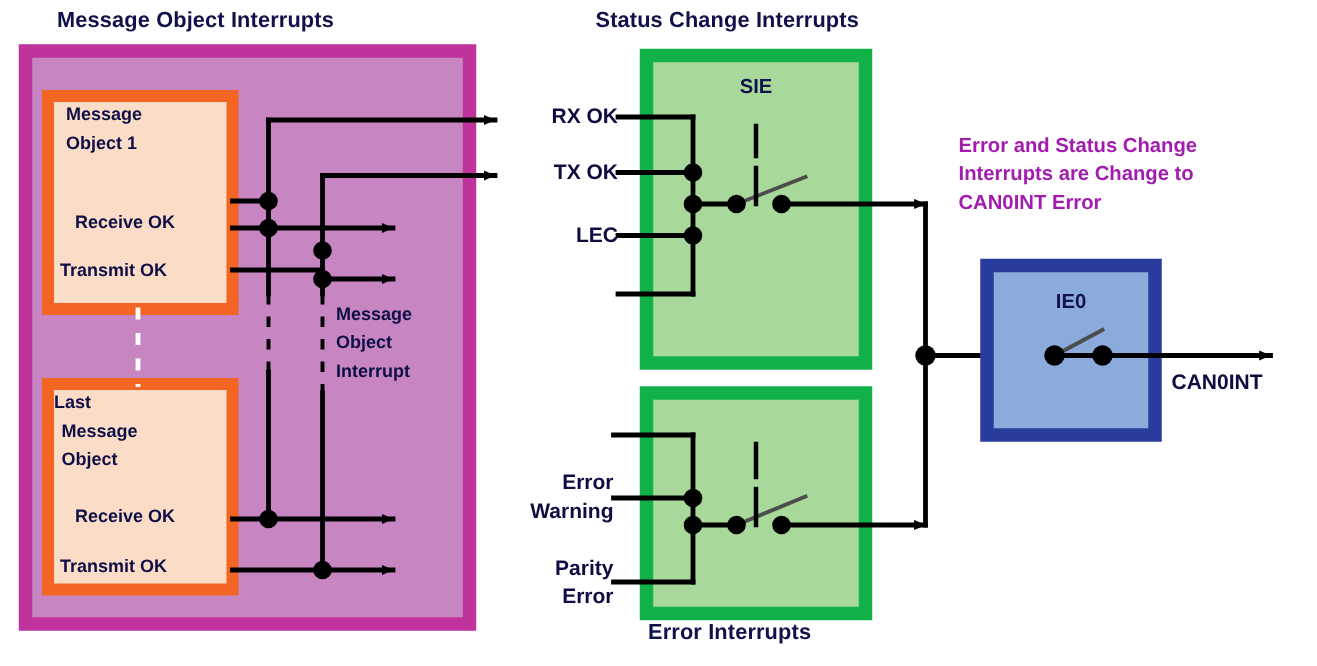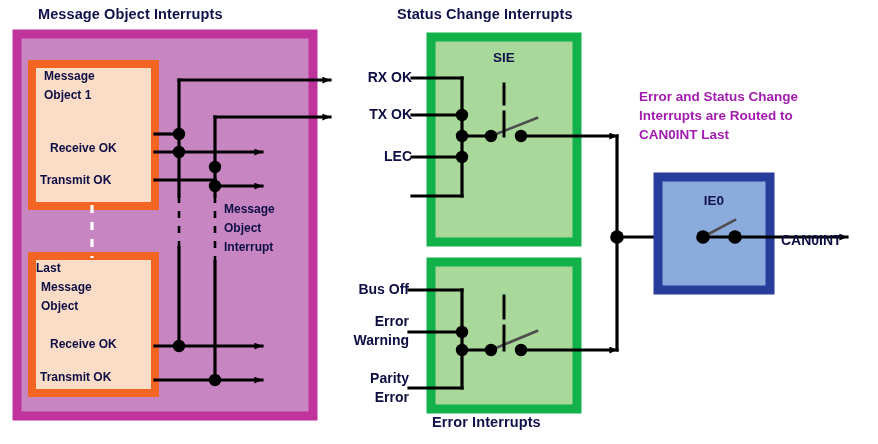--- a/index.html
+++ b/index.html
@@ -214,27 +214,26 @@
   <div class="lbl inner-lbl" style="left:224px; top:222px;">Object</div>
   <div class="lbl inner-lbl" style="left:224px; top:241px;">Interrupt</div>
 
   <div class="lbl box-lbl ta-c" style="left:431px; top:50px; width:146px;">SIE</div>
 
   <div class="lbl pin-lbl ta-r" style="left:252px; top:69px; width:160px;">RX OK</div>
   <div class="lbl pin-lbl ta-r" style="left:252px; top:106px; width:160px;">TX OK</div>
   <div class="lbl pin-lbl ta-r" style="left:252px; top:148px; width:160px;">LEC</div>
 
 
-  <div class="lbl pin-lbl ta-r" style="left:249px; top:281px; width:160px;">Bus Off</div>
   <div class="lbl pin-lbl ta-r" style="left:249px; top:313px; width:160px;">Error</div>
   <div class="lbl pin-lbl ta-r" style="left:249px; top:332px; width:160px;">Warning</div>
   <div class="lbl pin-lbl ta-r" style="left:249px; top:370px; width:160px;">Parity</div>
   <div class="lbl pin-lbl ta-r" style="left:249px; top:389px; width:160px;">Error</div>
 
   <div class="lbl note-lbl" style="left:639px; top:88px;">Error and Status Change</div>
-  <div class="lbl note-lbl" style="left:639px; top:107px;">Interrupts are Routed to</div>
-  <div class="lbl note-lbl" style="left:639px; top:126px;">CAN0INT Last</div>
+  <div class="lbl note-lbl" style="left:639px; top:107px;">Interrupts are Change to</div>
+  <div class="lbl note-lbl" style="left:639px; top:126px;">CAN0INT Error</div>
 
   <div class="lbl box-lbl ta-c" style="left:658px; top:193px; width:112px;">IE0</div>
 
-  <div class="lbl pin-lbl" style="left:781px; top:232px;">CAN0INT</div>
+  <div class="lbl pin-lbl" style="left:781px; top:246px;">CAN0INT</div>
 
 </div>
 
 </body></html>

